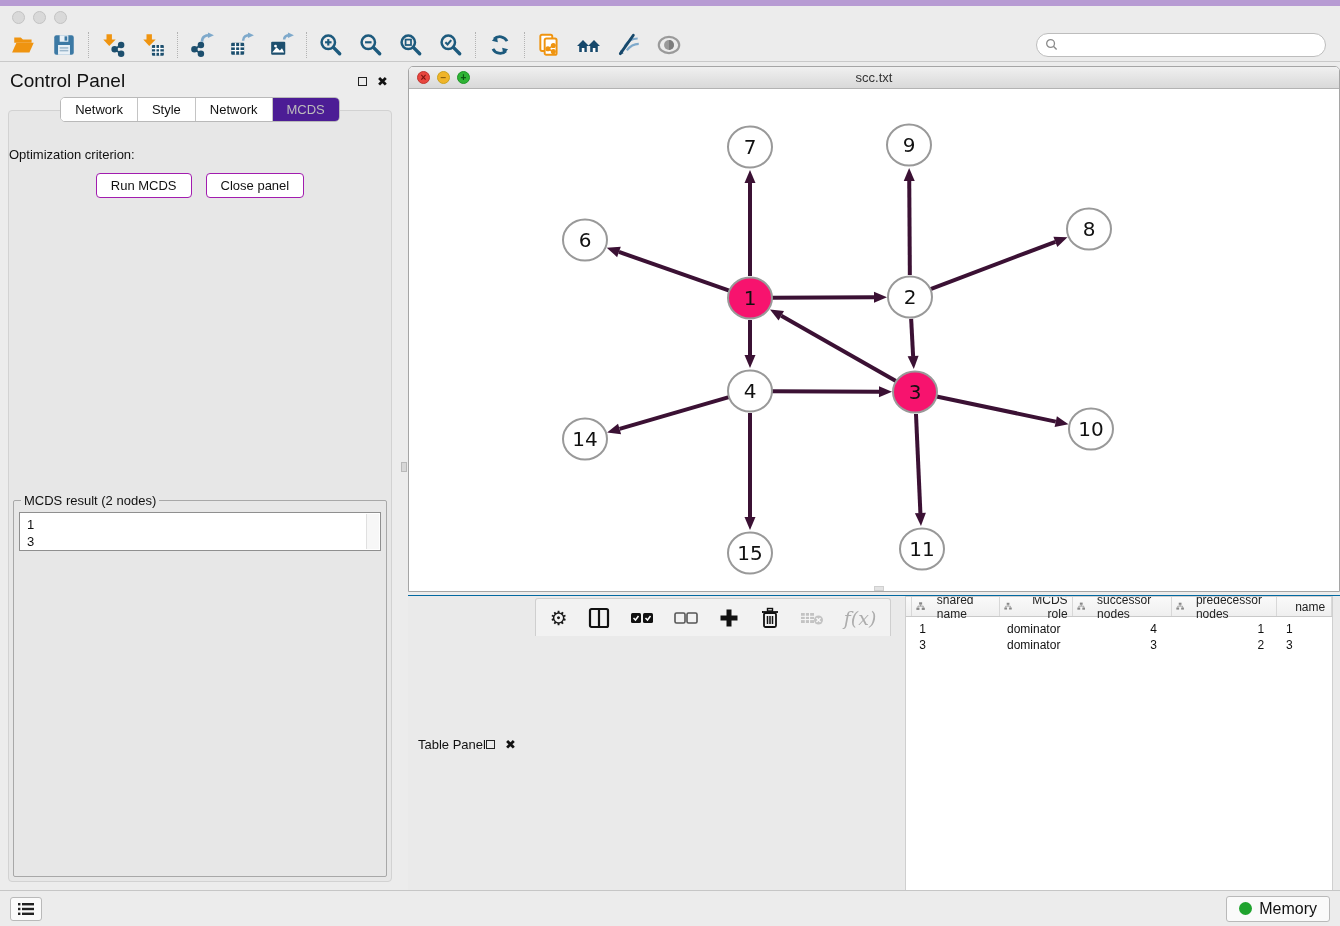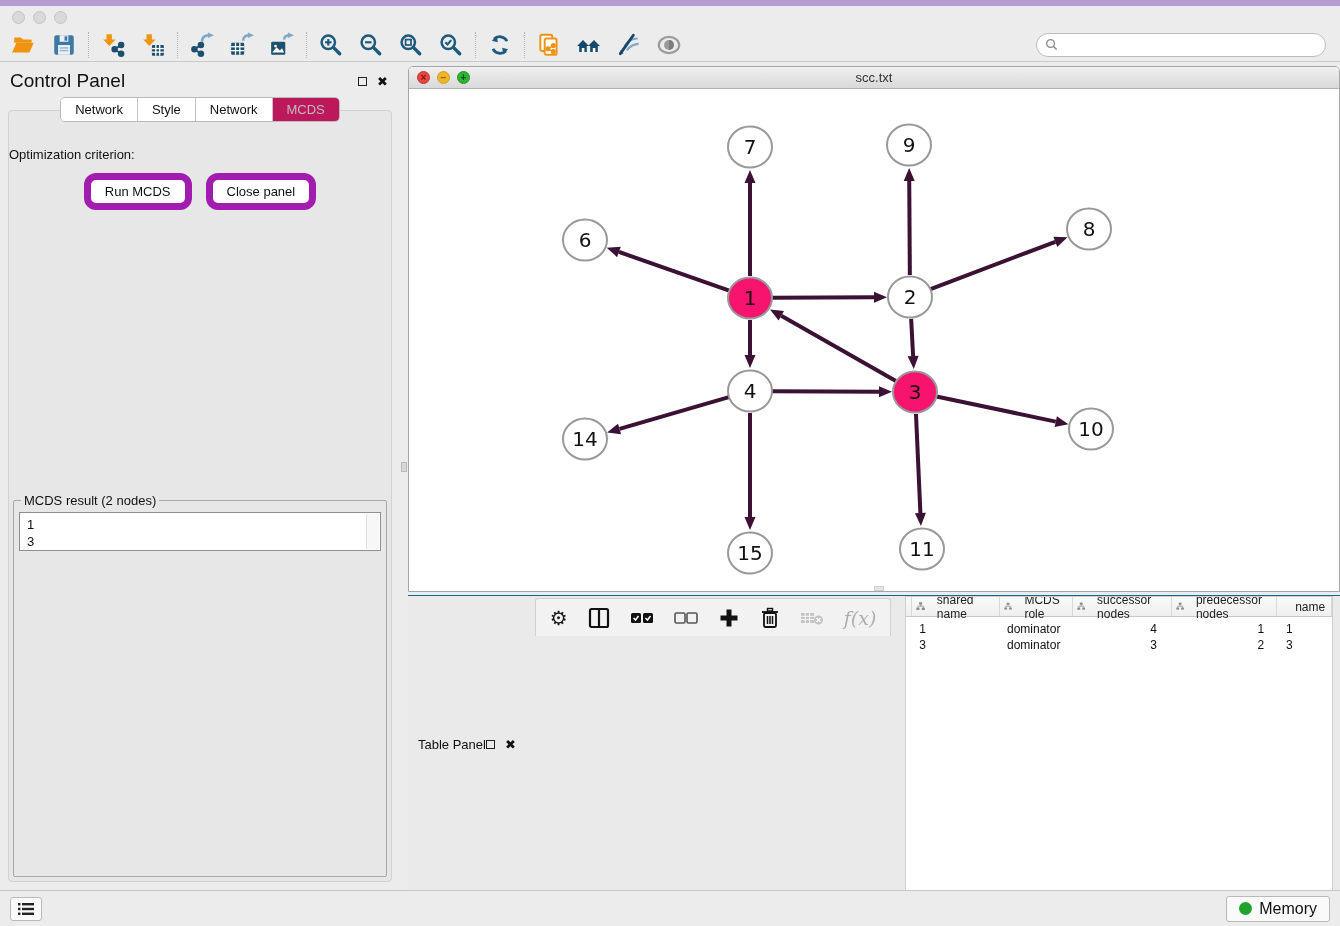--- a/index.html
+++ b/index.html
@@ -30,33 +30,33 @@
   .control-panel { width:400px; background:#ececec; display:flex; flex-direction:column; padding:6px 0 6px 0; }
   .cp-header { display:flex; align-items:center; padding:2px 12px 2px 10px; }
   .cp-title { font-size:19px; color:#111; }
   .panel-icons { margin-left:auto; display:flex; gap:10px; align-items:center; }
   .icon-restore { width:9px; height:9px; border:1.5px solid #222; display:inline-block; }
   .icon-close { font-size:13px; font-weight:bold; color:#111; line-height:1; }
   .cp-tabs-row { display:flex; justify-content:center; margin-top:3px; position:relative; z-index:2; }
   .seg { display:flex; border:1px solid #b9b9b9; border-radius:5px; overflow:hidden; background:#fff; }
   .seg .seg-tab { padding:4px 14px; font-size:13px; color:#111; background:#fff; border-right:1px solid #c4c4c4; cursor:pointer; white-space:nowrap; }
   .seg .seg-tab:last-child { border-right:none; }
-  .seg .seg-tab.disabled-active { background:#be185d; color:#bcbcbc; }
+  .seg .seg-tab.disabled-active { background:#4c1d95; color:#bcbcbc; }
   .cp-body { flex:1; margin:-12px 8px 2px 8px; padding-top:12px; background:#e7e7e7; border:1px solid #d2d2d2;
     border-radius:4px; display:flex; flex-direction:column; }
   .opt-label { font-size:13px; color:#111; margin-top:24px; }
   .select-row { margin:10px 36px 0 36px; }
   .dropdown { height:24px; background:#fff; border:1px solid #b9b9b9; border-radius:4px; display:flex; align-items:center;
     padding:0 6px 0 10px; font-size:13px; color:#111; cursor:pointer; }
   .dd-stepper { margin-left:auto; display:flex; flex-direction:column; align-items:center; gap:1px; }
   .dd-stepper i { width:0; height:0; border-left:4px solid transparent; border-right:4px solid transparent; display:block; }
   .dd-up { border-bottom:5px solid #555; }
   .dd-down { border-top:5px solid #555; }
   .btn-row { display:flex; justify-content:center; gap:14px; margin-top:11px; }
-  .push-btn { background:#fff; border:7px solid #a21caf; border-radius:12px; padding:4px 14px; font-size:13px; color:#111; cursor:pointer; }
+  .push-btn { background:#fff; border:1px solid #a21caf; border-radius:4px; padding:4px 14px; font-size:13px; color:#111; cursor:pointer; }
   .mcds-fieldset { margin:auto 4px 4px 4px; margin-top:auto; height:384px; border:1px solid #a8a8a8; border-radius:2px;
     padding:4px 5px 5px 5px; background:#e7e7e7; }
   .mcds-fieldset legend { font-size:13px; color:#111; padding:0 3px; margin-left:2px; }
   .result-box { width:100%; height:100%; background:#fff; border:1px solid #8f8f8f; position:relative;
     padding:3px 0 0 7px; font-size:13px; color:#111; overflow:hidden; }
   .result-box .item { line-height:17px; }
   .result-scroll { position:absolute; top:1px; right:1px; bottom:1px; width:13px; background:#f7f7f7; border-left:1px solid #e0e0e0; }
 
   .v-splitter { width:8px; background:#ececec; position:relative; }
   .v-splitter .grip { position:absolute; left:1px; top:400px; width:6px; height:10px; background:#d7d7d7; border:1px solid #b9b9b9; }
@@ -505,21 +505,21 @@
               <div class="gh-cell" style="width: 8px; padding: 0px;"></div>
               <div class="gh-cell" style="width: 140px;">
                 <svg width="11" height="11" viewBox="0 0 12 12">
                   <rect x="4" y="0.5" width="4" height="3" fill="#888"></rect>
                   <path d="M6 3.5 v2 M2.5 7.5 v-2 h7 v2" stroke="#888" fill="none" stroke-width="1"></path>
                   <rect x="0.5" y="7.5" width="4" height="3" fill="#888"></rect>
                   <rect x="7.5" y="7.5" width="4" height="3" fill="#888"></rect>
                 </svg>
                 <span class="hdr-label">shared name</span>
               </div>
-              <div class="gh-cell" style="width: 113px;">
+              <div class="gh-cell" style="width: 113px; text-align: right;">
                 <svg width="11" height="11" viewBox="0 0 12 12">
                   <rect x="4" y="0.5" width="4" height="3" fill="#888"></rect>
                   <path d="M6 3.5 v2 M2.5 7.5 v-2 h7 v2" stroke="#888" fill="none" stroke-width="1"></path>
                   <rect x="0.5" y="7.5" width="4" height="3" fill="#888"></rect>
                   <rect x="7.5" y="7.5" width="4" height="3" fill="#888"></rect>
                 </svg>
                 <span class="hdr-label">MCDS role</span>
               </div>
               <div class="gh-cell" style="width: 157px;">
                 <svg width="11" height="11" viewBox="0 0 12 12">

